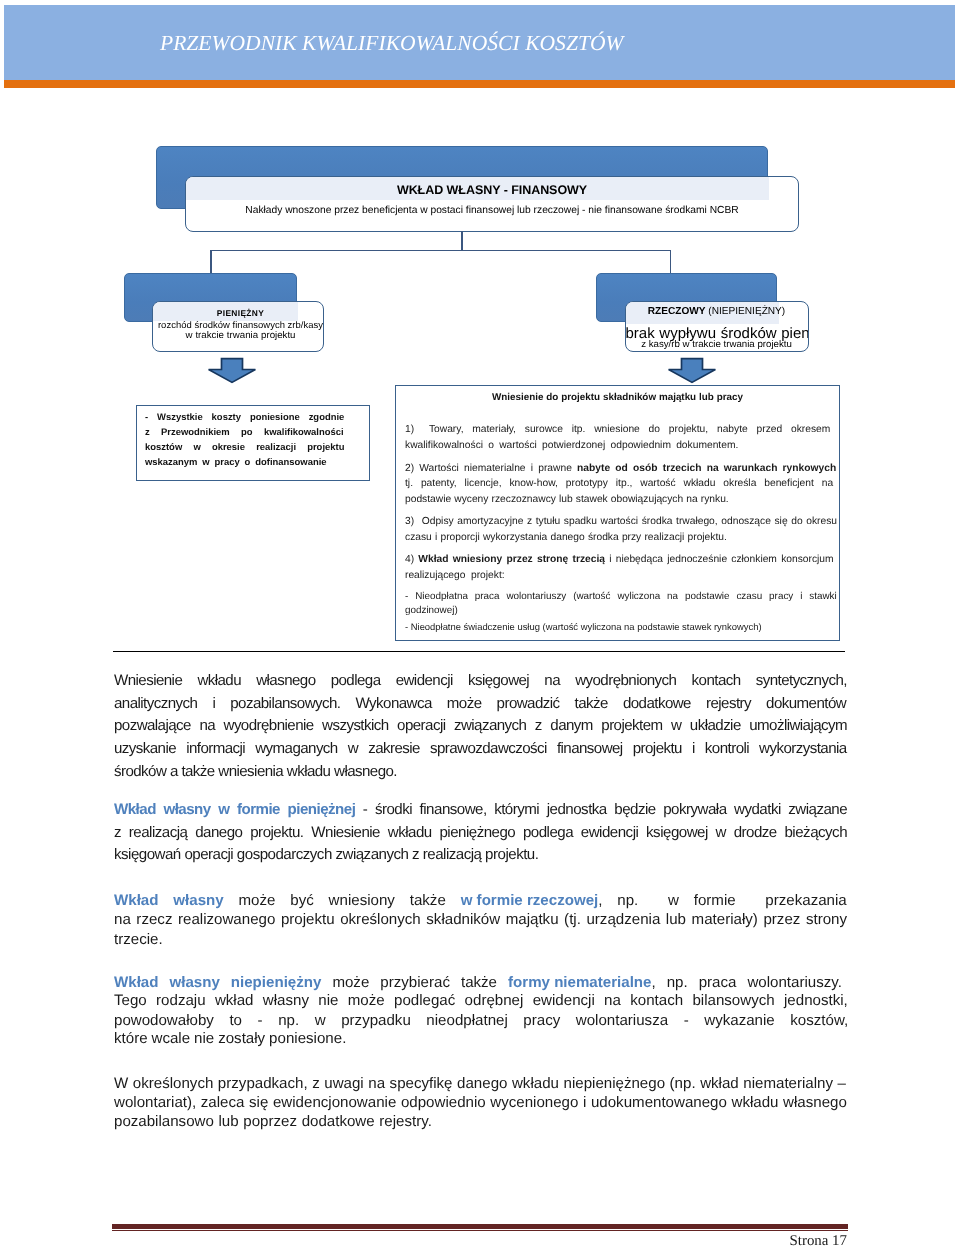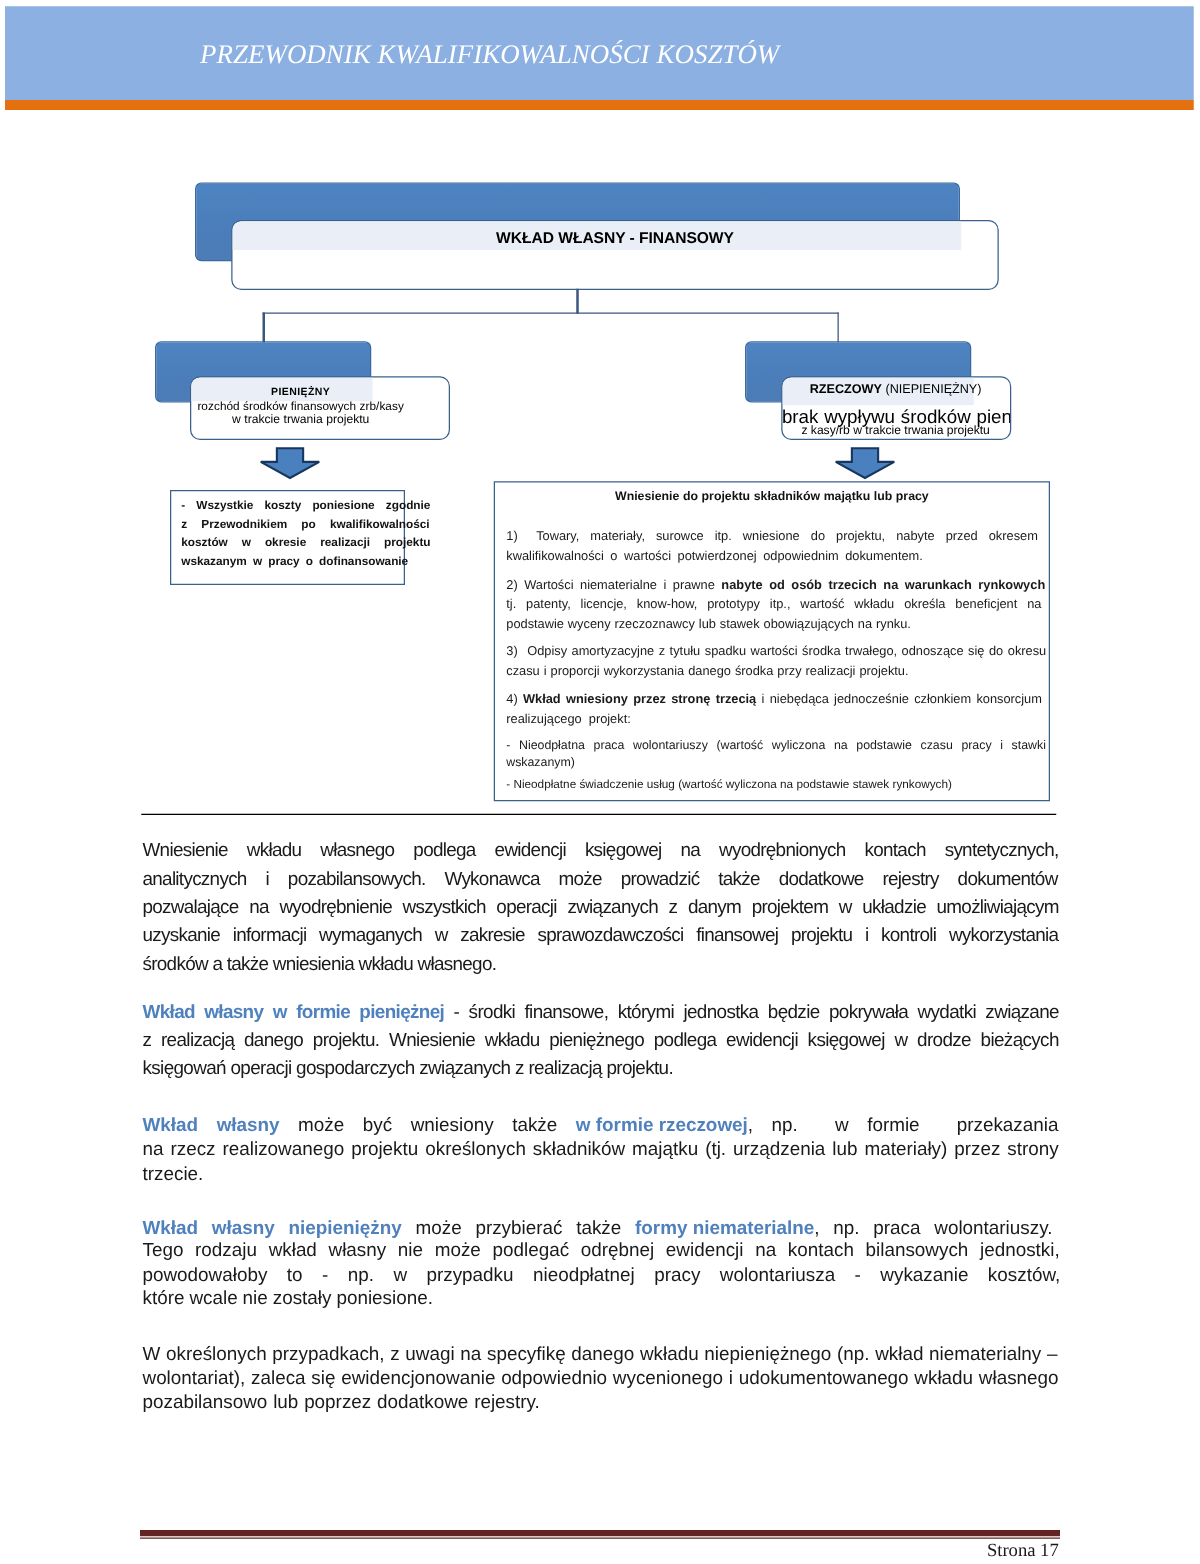--- a/index.html
+++ b/index.html
@@ -48,29 +48,30 @@
   <div class="hdr-title">PRZEWODNIK KWALIFIKOWALNOŚCI KOSZTÓW</div>
 
   <div class="dia">
 
     <div class="shadow-box" style="left:156px;top:146px;width:612px;height:63px;"></div>
     <div class="card" style="left:185px;top:176px;width:614px;height:56px;">
       <div class="hd" style="position:absolute;left:0;top:0;width:583px;height:23px;"></div>
       <div style="position:absolute;left:0;top:0;width:612px;height:26px;line-height:26px;text-align:center;font-size:12.5px;font-weight:bold;letter-spacing:-0.05px;white-space:nowrap;">
         <span>WKŁAD WŁASNY - FINANSOWY</span>
       </div>
+      <div style="position:absolute;left:0;top:27px;width:612px;text-align:center;font-size:10.25px;line-height:14px;white-space:nowrap;">Nakłady wnoszone przez beneficjenta w postaci finansowej lub rzeczowej - nie finansowane środkami NCBR</div>
     </div>
 
     <div class="conn" style="left:461px;top:231px;width:1.6px;height:20px;"></div>
     <div class="conn" style="left:210px;top:249.5px;width:461px;height:1.6px;"></div>
     <div class="conn" style="left:210px;top:249.5px;width:1.6px;height:24px;"></div>
     <div class="conn" style="left:669.5px;top:249.5px;width:1.6px;height:24px;"></div>
 
     <div class="shadow-box" style="left:124px;top:273px;width:173px;height:49px;"></div>
-    <div class="card" style="left:152px;top:300.5px;width:208px;height:51.5px;">
+    <div class="card" style="left:152px;top:300.5px;width:172px;height:51.5px;">
       <div class="hd" style="position:absolute;left:0;top:0;width:145px;height:19.5px;"></div>
       <div style="position:absolute;left:0;top:6px;width:175px;text-align:center;font-size:8.4px;font-weight:bold;line-height:11px;white-space:nowrap;letter-spacing:0.35px;">PIENIĘŻNY</div>
       <div style="position:absolute;left:-20px;top:17px;width:215px;text-align:center;font-size:9.43px;line-height:11px;white-space:nowrap;word-spacing:0px;letter-spacing:0.05px;">rozchód środków finansowych  zrb/kasy</div>
       <div style="position:absolute;left:-20px;top:28px;width:215px;text-align:center;font-size:9.7px;line-height:11px;white-space:nowrap;word-spacing:0.23px;">w trakcie trwania projektu</div>
     </div>
 
     <div class="shadow-box" style="left:596px;top:273px;width:181px;height:49px;"></div>
     <div class="card" style="left:624.5px;top:300.5px;width:184px;height:51.5px;">
       <div class="hd" style="position:absolute;left:0;top:0;width:153px;height:22px;"></div>
       <div style="position:absolute;left:0;top:4px;width:182px;text-align:center;font-size:10.1px;line-height:12px;white-space:nowrap;">
@@ -80,21 +81,21 @@
       <div style="position:absolute;left:0;top:37px;width:182px;text-align:center;font-size:9.7px;line-height:11px;white-space:nowrap;">z kasy/rb w trakcie trwania projektu</div>
     </div>
 
     <svg class="arrow" style="position:absolute;left:207px;top:357px;" width="50" height="27" viewBox="0 0 50 27">
       <polygon points="14.5,1.6 35.5,1.6 35.5,12.5 48.4,12.5 25,25.4 1.6,12.5 14.5,12.5" fill="#4a80bd" stroke="#17375e" stroke-width="1.7" stroke-linejoin="miter"></polygon>
     </svg>
     <svg class="arrow" style="position:absolute;left:667px;top:357px;" width="50" height="27" viewBox="0 0 50 27">
       <polygon points="14.5,1.6 35.5,1.6 35.5,12.5 48.4,12.5 25,25.4 1.6,12.5 14.5,12.5" fill="#4a80bd" stroke="#17375e" stroke-width="1.7" stroke-linejoin="miter"></polygon>
     </svg>
 
-    <div class="plain-box" style="left:136px;top:392px;width:188px;height:76px;">
+    <div class="plain-box" style="left:136px;top:405px;width:234px;height:76px;">
       <div style="position:absolute;left:8px;top:4px;width:199px;font-size:9.45px;line-height:15px;font-weight:bold;color:#121212;white-space:nowrap;">
         <div style="word-spacing:6.30px;">- Wszystkie koszty poniesione zgodnie</div>
         <div style="word-spacing:8.70px;">z Przewodnikiem po kwalifikowalności</div>
         <div style="word-spacing:8.55px;">kosztów w okresie realizacji projektu</div>
         <div style="word-spacing:2.25px;">wskazanym w pracy o dofinansowanie</div>
       </div>
     </div>
 
     <div class="plain-box" style="left:395px;top:384.5px;width:445px;height:256px;">
       <div style="position:absolute;left:0;top:6px;width:443px;text-align:center;font-size:9.85px;line-height:12px;font-weight:bold;color:#121212;white-space:nowrap;word-spacing:0.15px;">Wniesienie do projektu składników majątku  lub pracy</div>
@@ -102,21 +103,21 @@
         <div style="position:absolute;top:38.5px;word-spacing:5.96px;">1) <span style="display:inline-block;width:6px"></span>Towary, materiały, surowce itp. wniesione do projektu, nabyte przed okresem</div>
         <div style="position:absolute;top:54.1px;word-spacing:2.39px;">kwalifikowalności o wartości potwierdzonej odpowiednim dokumentem.</div>
         <div style="position:absolute;top:77.0px;word-spacing:2.36px;">2) Wartości niematerialne i prawne <b>nabyte od osób trzecich na warunkach rynkowych</b></div>
         <div style="position:absolute;top:92.6px;word-spacing:5.06px;">tj. patenty, licencje, know-how, prototypy itp., wartość wkładu określa beneficjent na</div>
         <div style="position:absolute;top:108.8px;word-spacing:0.26px;">podstawie wyceny rzeczoznawcy lub stawek obowiązujących na rynku.</div>
         <div style="position:absolute;top:130.4px;word-spacing:0.77px;">3) <span style="display:inline-block;width:4px"></span>Odpisy amortyzacyjne z tytułu spadku wartości środka trwałego, odnoszące się do okresu</div>
         <div style="position:absolute;top:146.6px;word-spacing:0.35px;">czasu i proporcji wykorzystania danego środka przy realizacji projektu.</div>
         <div style="position:absolute;top:168.5px;word-spacing:1.38px;">4) <b>Wkład wniesiony przez stronę trzecią</b> i niebędąca jednocześnie członkiem konsorcjum</div>
         <div style="position:absolute;top:184.6px;word-spacing:2.76px;">realizującego projekt:</div>
         <div style="position:absolute;top:205.6px;word-spacing:4.17px;font-size:9.9px;">- Nieodpłatna praca wolontariuszy (wartość wyliczona na podstawie czasu pracy i stawki</div>
-        <div style="position:absolute;top:219.9px;word-spacing:0.00px;font-size:9.9px;">wskazanym)</div>
+        <div style="position:absolute;top:219.9px;word-spacing:0.00px;font-size:9.9px;">godzinowej)</div>
         <div style="position:absolute;top:235.5px;word-spacing:0px;font-size:9.42px;">- Nieodpłatne świadczenie usług (wartość wyliczona na podstawie stawek rynkowych)</div>
       </div>
     </div>
   </div>
 
   <div class="divider"></div>
 
   <div class="content">
     <div style="letter-spacing:-0.56px;">
       <div class="tl" style="top:0.0px;word-spacing:11.55px;">Wniesienie wkładu własnego podlega ewidencji księgowej na wyodrębnionych kontach syntetycznych,</div>

